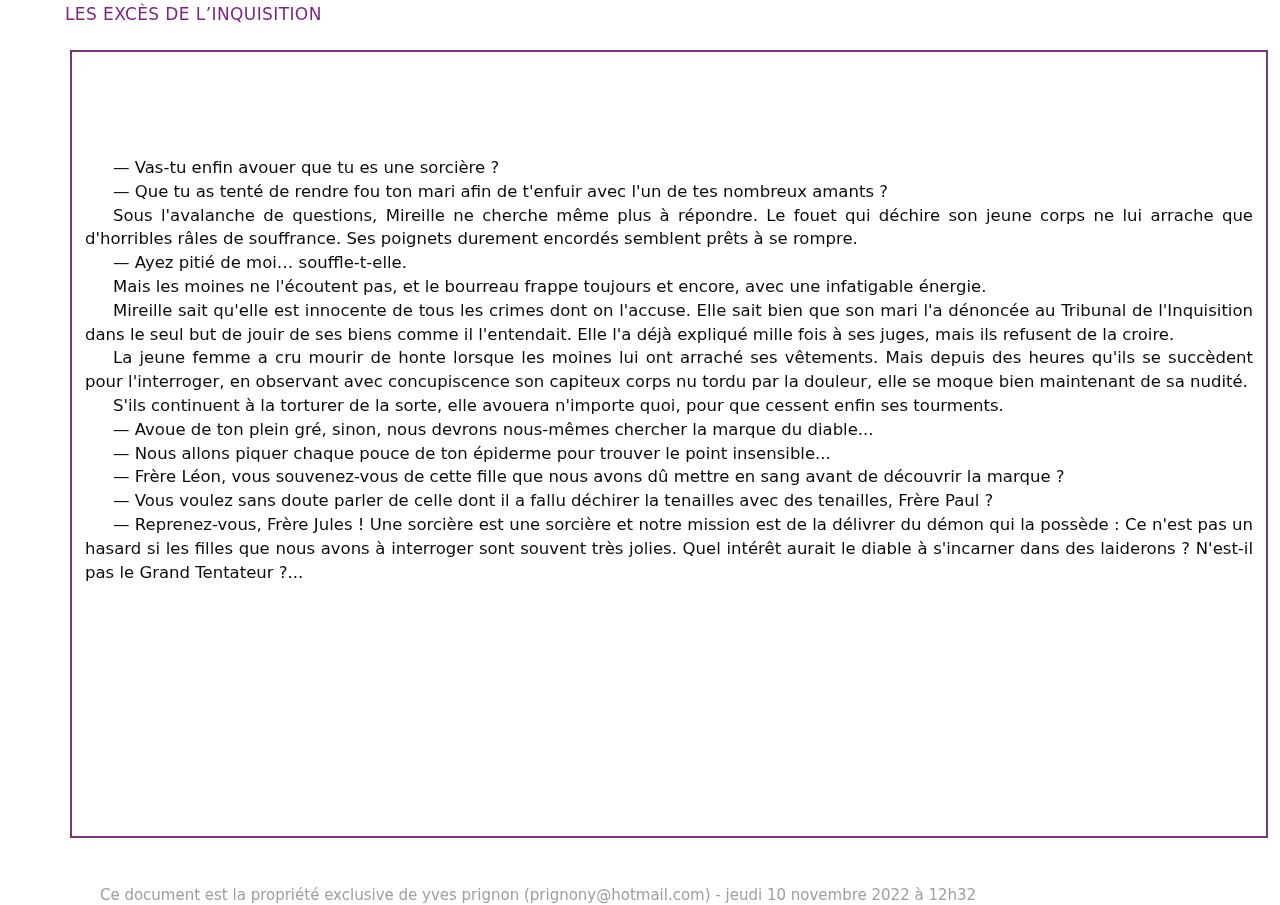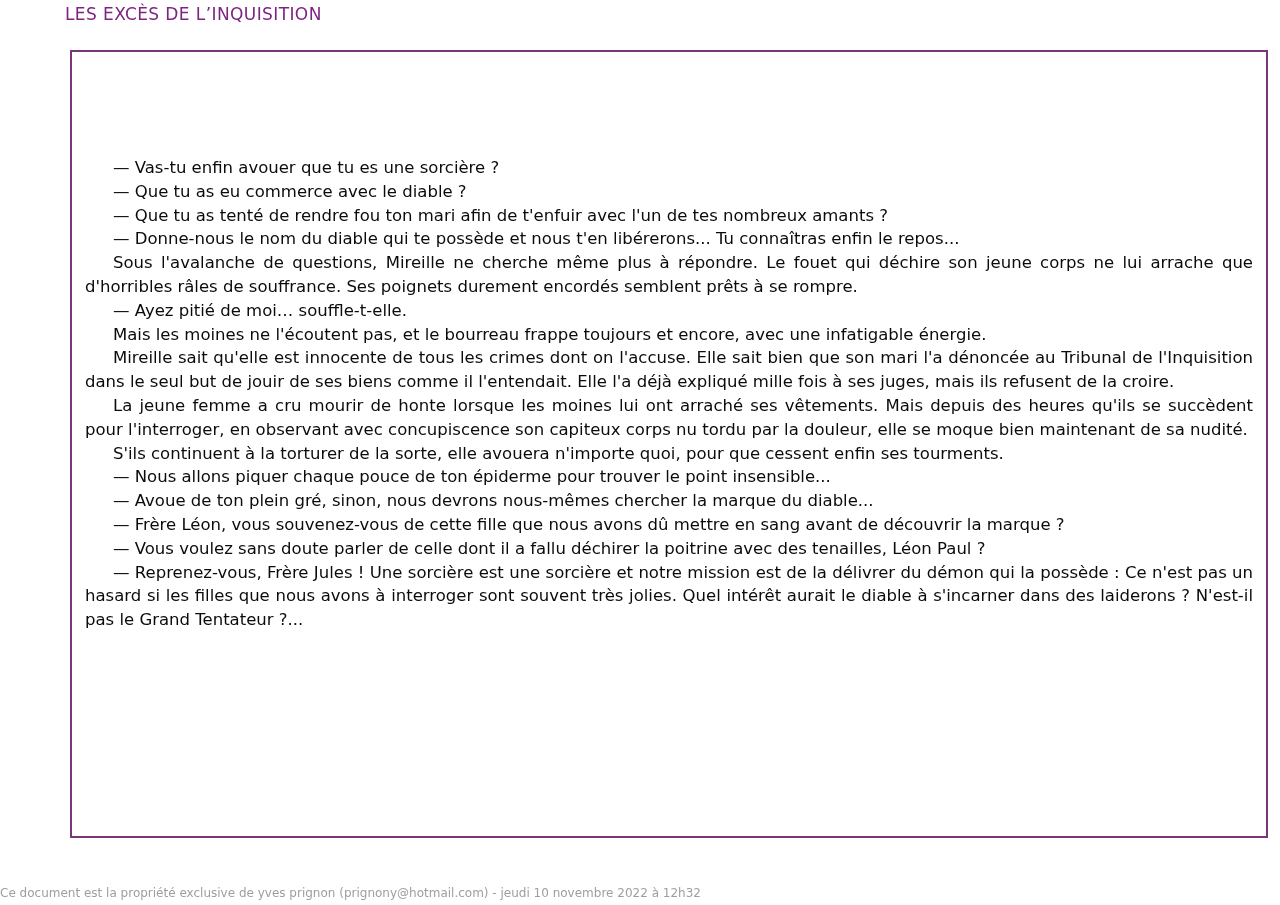--- a/index.html
+++ b/index.html
@@ -52,46 +52,45 @@
   .document-body p {
     margin: 0;
     padding: 0;
     text-indent: 28px;
   }
   .footer-note {
     position: absolute;
     left: 0;
     right: 0;
     top: 886px;
-    font-size: 12px;
+    text-align: center;
+    font-size: 15px;
     color: var(--footer-color, #9e9e9e);
   }
 </style>
 </head>
 <body>
 
 <div class="page">
 
   <h1 class="page-title">LES EXCÈS DE L’INQUISITION</h1>
 
   <div class="document-frame">
     <div class="document-body">
         <p>— Vas-tu enfin avouer que tu es une sorcière ?</p>
-        <p>— Que tu as eu commerce avec le diable ?</p>
         <p>— Que tu as tenté de rendre fou ton mari afin de t'enfuir avec l'un de tes nombreux amants ?</p>
-        <p>— Donne-nous le nom du diable qui te possède et nous t'en libérerons... Tu connaîtras enfin le repos...</p>
         <p>Sous l'avalanche de questions, Mireille ne cherche même plus à répondre. Le fouet qui déchire son jeune corps ne lui arrache que d'horribles râles de souffrance. Ses poignets durement encordés semblent prêts à se rompre.</p>
         <p>— Ayez pitié de moi… souffle-t-elle.</p>
         <p>Mais les moines ne l'écoutent pas, et le bourreau frappe toujours et encore, avec une infatigable énergie.</p>
         <p>Mireille sait qu'elle est innocente de tous les crimes dont on l'accuse. Elle sait bien que son mari l'a dénoncée au Tribunal de l'Inquisition dans le seul but de jouir de ses biens comme il l'entendait. Elle l'a déjà expliqué mille fois à ses juges, mais ils refusent de la croire.</p>
         <p>La jeune femme a cru mourir de honte lorsque les moines lui ont arraché ses vêtements. Mais depuis des heures qu'ils se succèdent pour l'interroger, en observant avec concupiscence son capiteux corps nu tordu par la douleur, elle se moque bien maintenant de sa nudité.</p>
         <p>S'ils continuent à la torturer de la sorte, elle avouera n'importe quoi, pour que cessent enfin ses tourments.</p>
+        <p>— Avoue de ton plein gré, sinon, nous devrons nous-mêmes chercher la marque du diable...</p>
         <p>— Nous allons piquer chaque pouce de ton épiderme pour trouver le point insensible...</p>
-        <p>— Avoue de ton plein gré, sinon, nous devrons nous-mêmes chercher la marque du diable...</p>
         <p>— Frère Léon, vous souvenez-vous de cette fille que nous avons dû mettre en sang avant de découvrir la marque ?</p>
-        <p>— Vous voulez sans doute parler de celle dont il a fallu déchirer la poitrine avec des tenailles, Léon Paul ?</p>
+        <p>— Vous voulez sans doute parler de celle dont il a fallu déchirer la tenailles avec des tenailles, Frère Paul ?</p>
         <p>— Reprenez-vous, Frère Jules ! Une sorcière est une sorcière et notre mission est de la délivrer du démon qui la possède : Ce n'est pas un hasard si les filles que nous avons à interroger sont souvent très jolies. Quel intérêt aurait le diable à s'incarner dans des laiderons ? N'est-il pas le Grand Tentateur ?...</p>
       </div>
   </div>
 
   <div class="footer-note">Ce document est la propriété exclusive de yves prignon (prignony@hotmail.com) - jeudi 10 novembre 2022 à 12h32</div>
 
 </div>
 
 </body></html>

